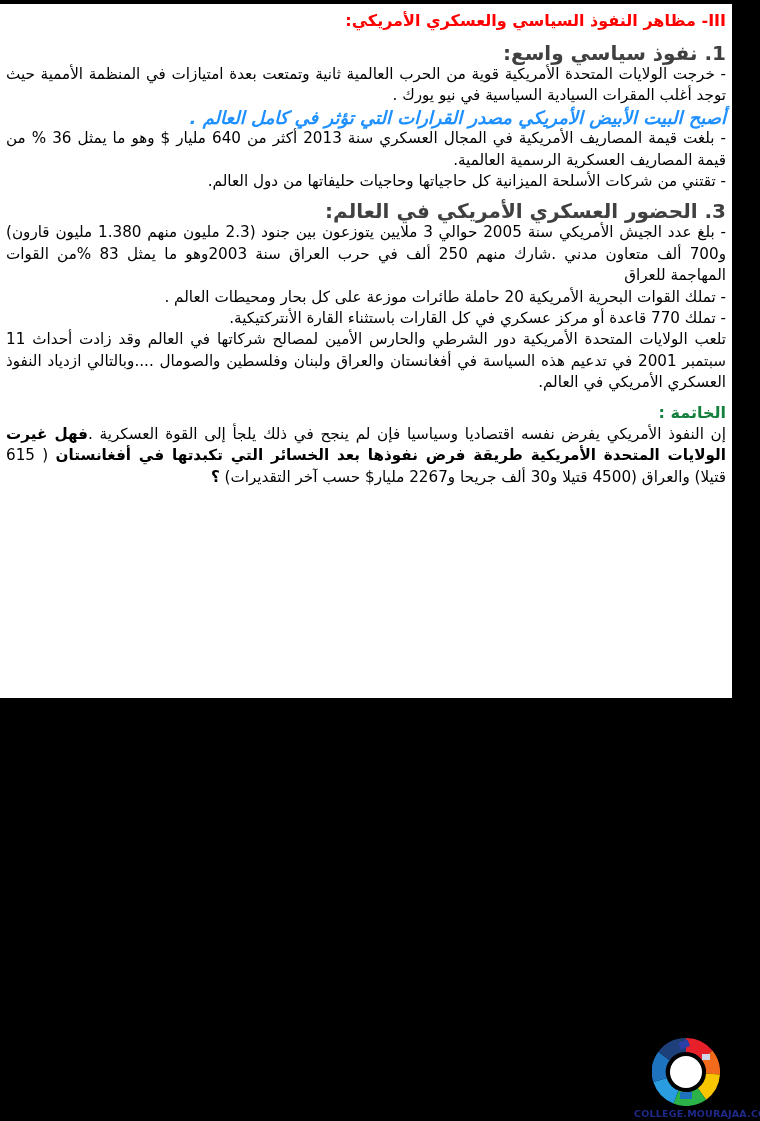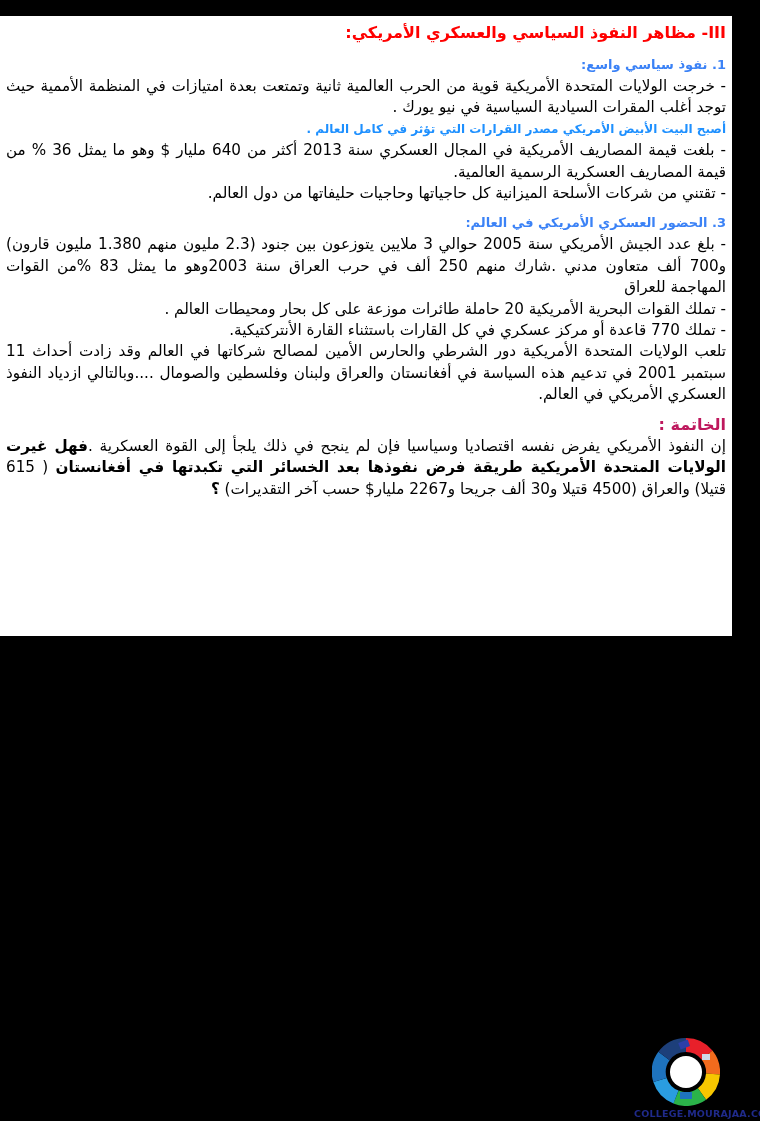--- a/index.html
+++ b/index.html
@@ -10,23 +10,23 @@
     body {
       width: 760px;
       height: 1121px;
       position: relative;
       overflow: hidden;
       font-family: "DejaVu Sans", sans-serif;
     }
     .page {
       position: absolute;
       left: 0;
-      top: 16px;
+      top: 4px;
       width: 732px;
-      height: 620px;
+      height: 694px;
       background: #ffffff;
       overflow: hidden;
     }
     .content {
       direction: rtl;
       text-align: justify;
       padding: 6px 6px 0 6px;
       font-size: 15.2px;
       line-height: 21.4px;
       color: #000000;
@@ -34,40 +34,41 @@
     .content p { margin: 0; }
     .h-main {
       color: #ff0000;
       font-weight: bold;
       font-size: 16px;
       line-height: 22px;
       margin-bottom: 10px !important;
       text-align: right;
     }
     .h-sec {
-      color: #3b82f6;
+      color: #404040;
       font-weight: bold;
-      font-size: 13px;
+      font-size: 20px;
       line-height: 22px;
       text-align: right;
       margin-top: 8px !important;
     }
     .h-sec.first { margin-top: 0 !important; }
     .h-conc {
-      color: #be185d;
+      color: #15803d;
       font-weight: bold;
       font-size: 16px;
       line-height: 22px;
       margin-top: 8px !important;
     }
     .highlight {
       color: #1e90ff;
       font-weight: bold;
-      font-size: 12px;
+      font-size: 18px;
       text-align: right;
+      font-style: italic;
     }
     .bold { font-weight: bold; }
     .logo {
       position: absolute;
       left: 622px;
       top: 1038px;
       width: 138px;
       height: 83px;
     }
     .logo-ring {

